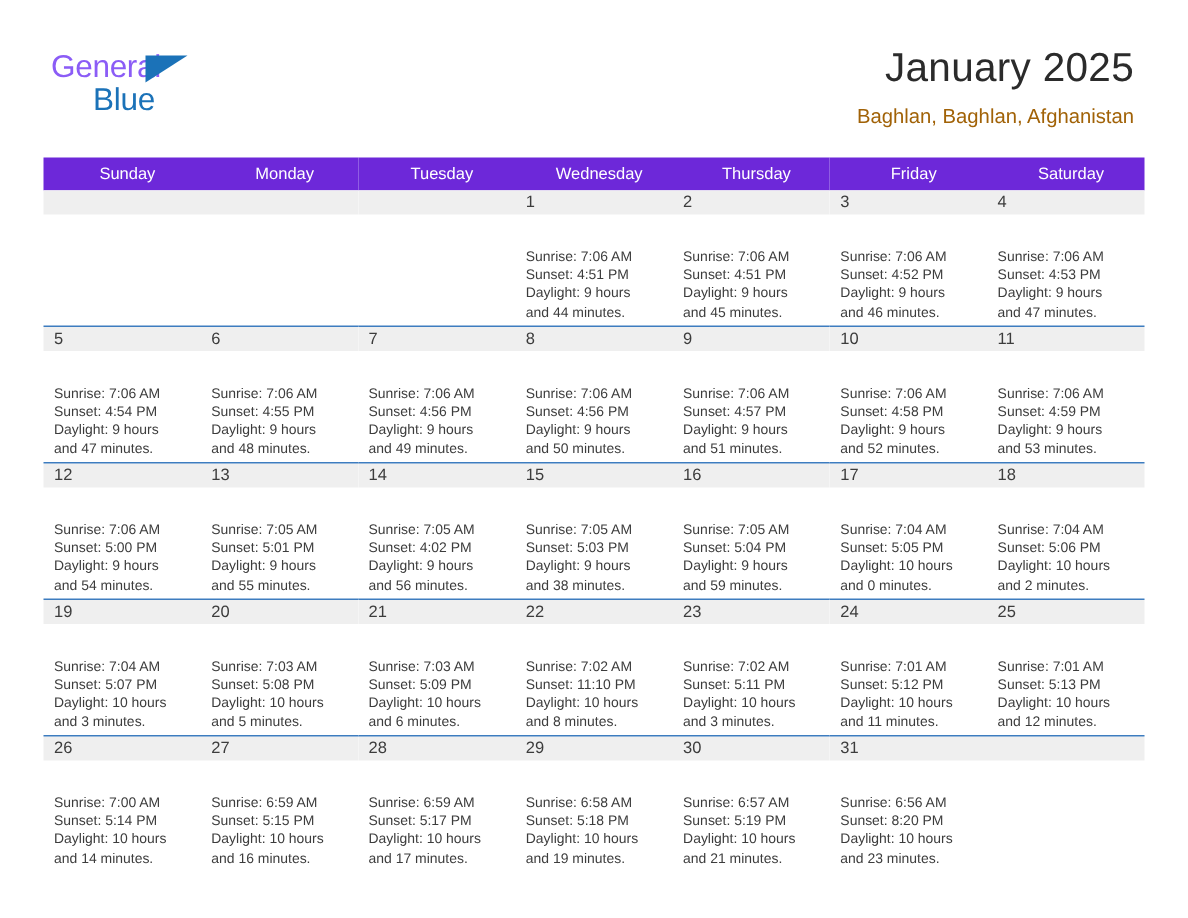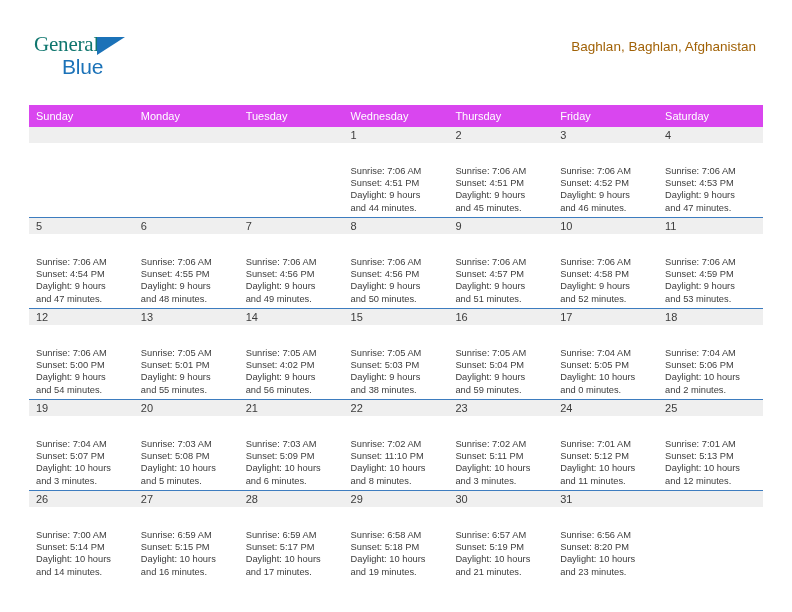--- a/index.html
+++ b/index.html
@@ -38,23 +38,23 @@
     top: 34px;
     width: 130px;
     height: 50px;
     line-height: 1;
   }
   .logo-row1 {
     position: absolute;
     left: 0;
     top: 0;
     font-size: 21px;
-    color: #0f766e;
+    color: #8b5cf6;
     letter-spacing: -0.2px;
-    font-family: Liberation Serif, serif;
+    font-family: Liberation Sans, sans-serif;
   }
   .logo-triangle {
     position: absolute;
     left: 63px;
     top: 3px;
     width: 0;
     height: 0;
     border-left: 28px solid #1b72b8;
     border-bottom: 18px solid transparent;
   }
@@ -92,25 +92,25 @@
   .calendar {
     position: absolute;
     left: 29px;
     top: 105px;
     width: 734px;
     border-collapse: collapse;
     table-layout: fixed;
   }
 
   .calendar th {
-    background: #d946ef;
+    background: #6d28d9;
     color: #ffffff;
     font-size: 11px;
     font-weight: normal;
-    text-align: left;
+    text-align: center;
     padding: 5px 0 5px 7px;
     height: 19px;
     box-sizing: border-box;
     vertical-align: middle;
   }
 
   .calendar td {
     width: 104.857px;
     height: 90px;
     vertical-align: top;
@@ -154,20 +154,21 @@
 
   <div class="header">
 
     <div class="logo">
       <span class="logo-row1">General</span>
       <span class="logo-triangle"></span>
       <span class="logo-row2">Blue</span>
     </div>
 
     <div class="title-block">
+      <h1 class="cal-title">January 2025</h1>
       <div class="cal-subtitle">Baghlan, Baghlan, Afghanistan</div>
     </div>
 
   </div>
 
   <table class="calendar">
     <thead>
       <tr>
         <th>Sunday</th>
         <th>Monday</th>

